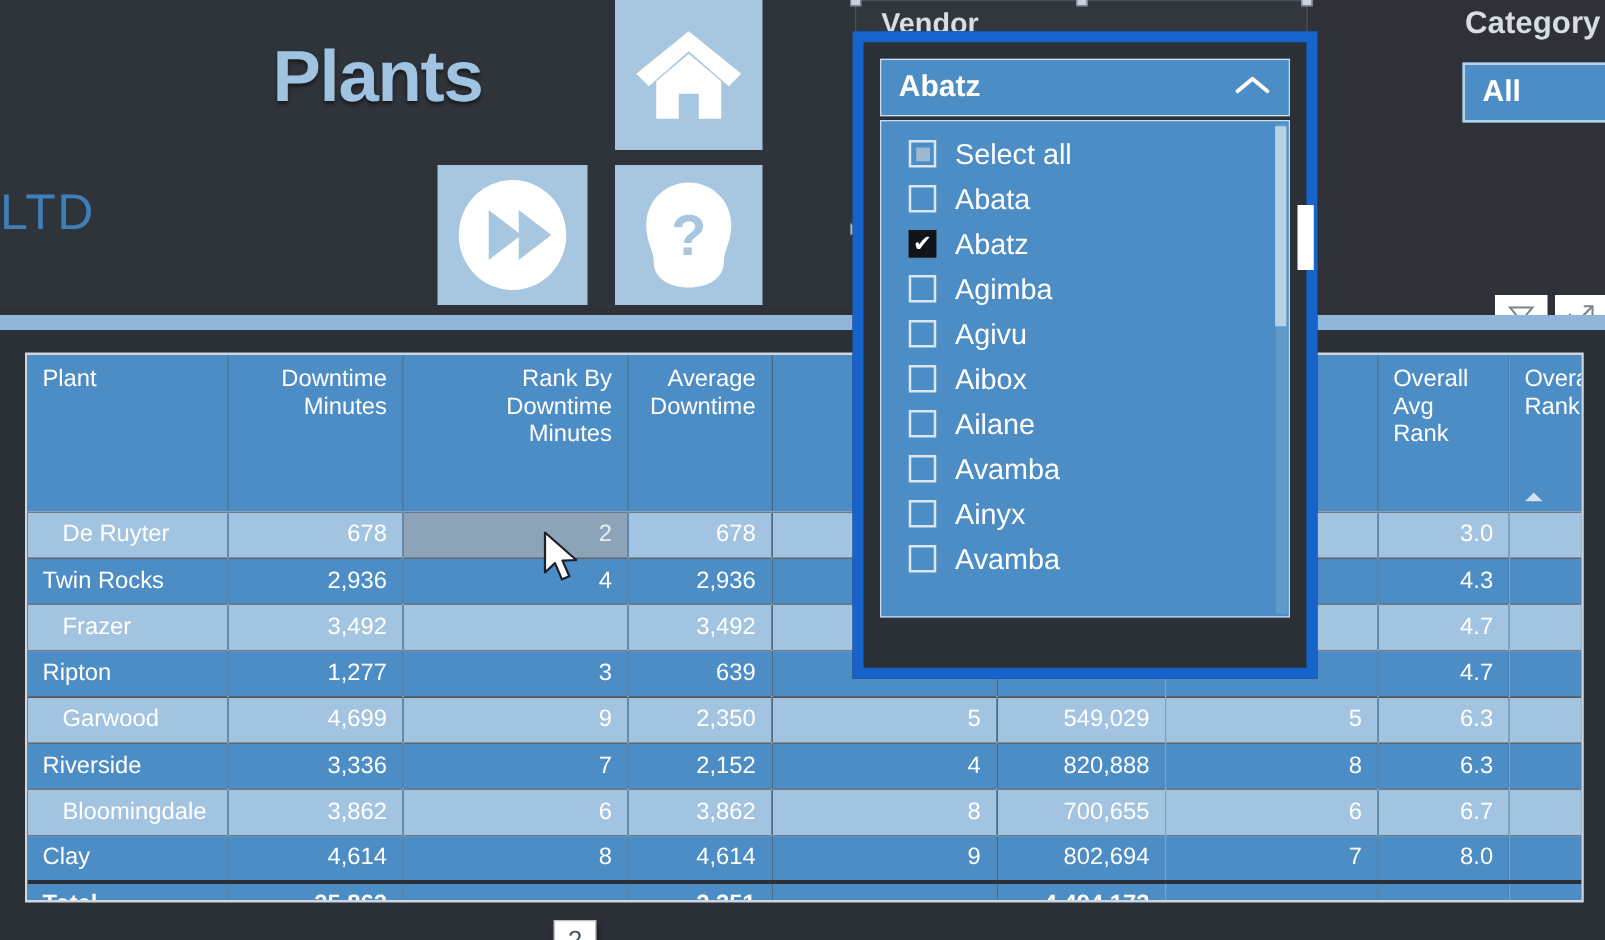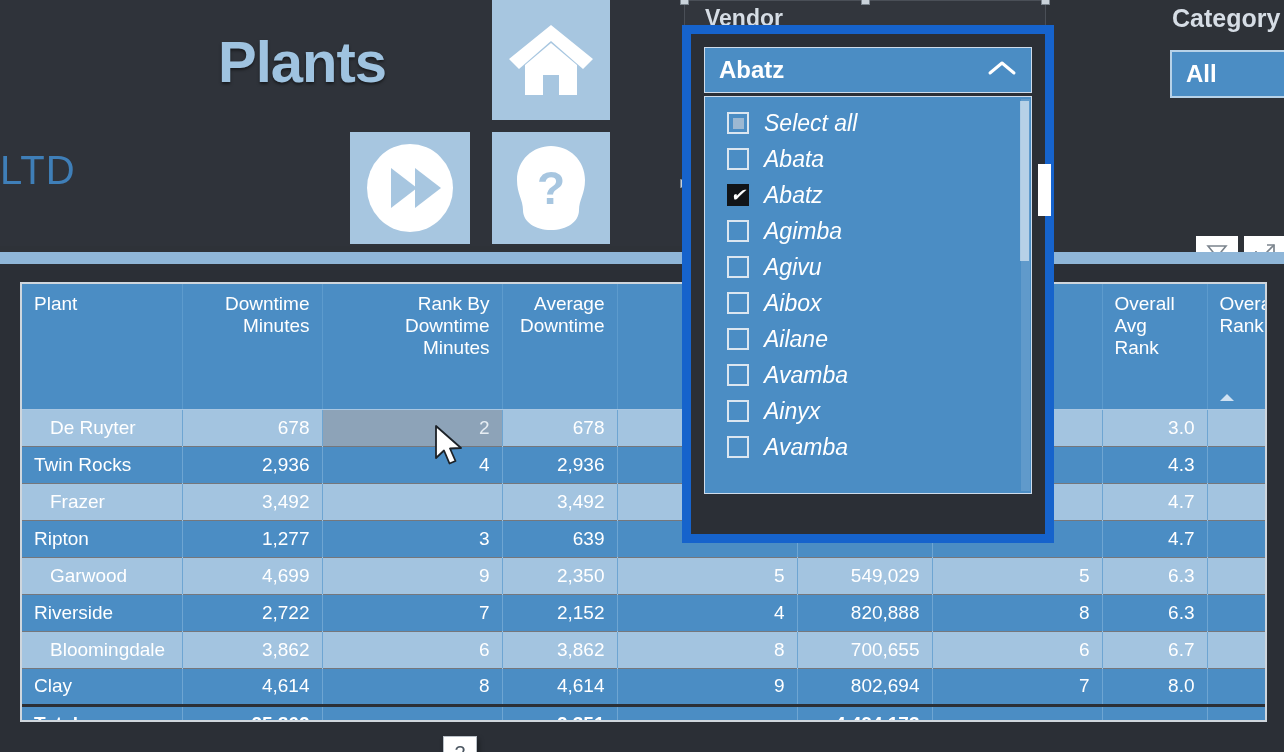--- a/index.html
+++ b/index.html
@@ -185,21 +185,21 @@
     position: relative;
     height: 398px; margin-top: 3px;
     background: #4b8dc4;
     border: 1px solid #cfdceb;
     padding: 8px 0 0 0;
     overflow: hidden;
   }
   .opt {
     display: flex; align-items: center;
     height: 36px; padding-left: 22px;
-    font-size: 23px; color: #ffffff; font-weight: 500; font-style: italic;
+    font-size: 23px; color: #ffffff; font-weight: 500;
   }
   .cb {
     width: 22px; height: 22px; margin-right: 15px;
     border: 2px solid #dbe6f0; background: transparent;
     display: flex; align-items: center; justify-content: center;
     flex: 0 0 auto;
   }
   .cb.checked { background: #111418; border-color: #111418; }
   .cb.partial { background: transparent; }
   .cb.partial::after {
@@ -364,21 +364,21 @@
               <td class="num">9</td>
               <td class="num">2,350</td>
               <td class="num">5</td>
               <td class="num">549,029</td>
               <td class="num">5</td>
               <td class="num">6.3</td>
               <td class="num">5</td>
             </tr>
             <tr class="rB">
               <td>Riverside</td>
-              <td class="num">2,722</td>
+              <td class="num">3,336</td>
               <td class="num">7</td>
               <td class="num">2,152</td>
               <td class="num">4</td>
               <td class="num">820,888</td>
               <td class="num">8</td>
               <td class="num">6.3</td>
               <td class="num">5</td>
             </tr>
             <tr class="rA">
               <td>Bloomingdale</td>

